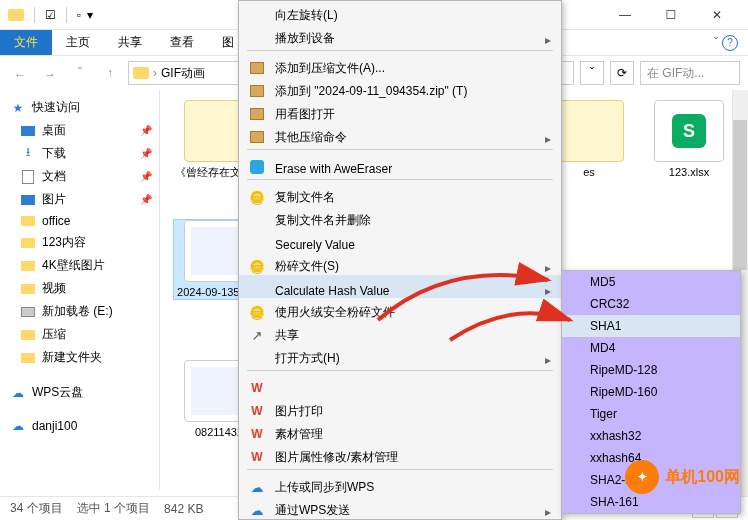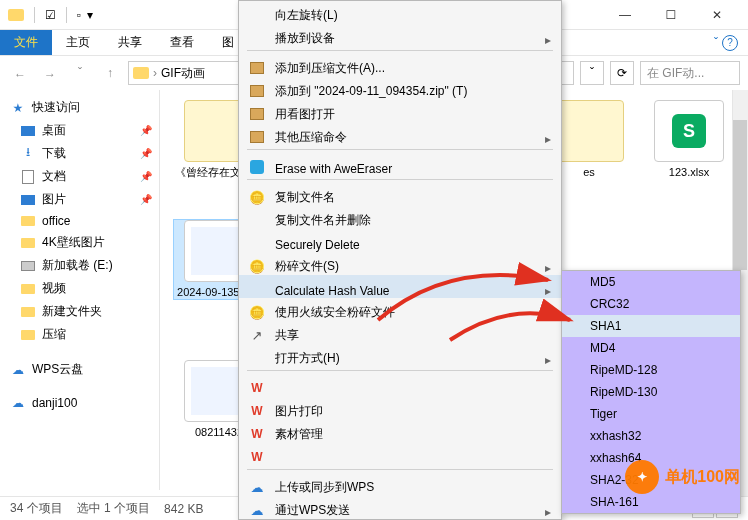--- a/index.html
+++ b/index.html
@@ -171,45 +171,51 @@
       <div class="nav-item">
         <span class="nav-ico">
           <span class="ico-folder2"></span>
         </span>
         <span>office</span>
       </div>
       <div class="nav-item">
         <span class="nav-ico">
           <span class="ico-folder2"></span>
         </span>
+        <span>123内容</span>
+      </div>
+      <div class="nav-item">
+        <span class="nav-ico">
+          <span class="ico-folder2"></span>
+        </span>
         <span>4K壁纸图片</span>
       </div>
       <div class="nav-item">
         <span class="nav-ico">
+          <span class="ico-folder2"></span>
+        </span>
+        <span>视频</span>
+      </div>
+      <div class="nav-item">
+        <span class="nav-ico">
           <span class="ico-drive"></span>
         </span>
         <span>新加载卷 (E:)</span>
       </div>
       <div class="nav-item">
         <span class="nav-ico">
           <span class="ico-folder2"></span>
         </span>
-        <span>视频</span>
+        <span>压缩</span>
       </div>
       <div class="nav-item">
         <span class="nav-ico">
           <span class="ico-folder2"></span>
         </span>
         <span>新建文件夹</span>
-      </div>
-      <div class="nav-item">
-        <span class="nav-ico">
-          <span class="ico-folder2"></span>
-        </span>
-        <span>压缩</span>
       </div>
       <div class="nav-sep"></div>
       <div class="nav-item quickaccess">
         <span class="nav-ico ico-cloud">☁</span>
         <span>WPS云盘</span>
       </div>
       <div class="nav-sep"></div>
       <div class="nav-item quickaccess">
         <span class="nav-ico ico-cloud">☁</span>
         <span>danji100</span>
@@ -306,21 +312,21 @@
     <div class="cm-item">
       <span class="cm-ico">🪙</span>
       <span>复制文件名</span>
     </div>
     <div class="cm-item">
       <span class="cm-ico"></span>
       <span>复制文件名并删除</span>
     </div>
     <div class="cm-item">
       <span class="cm-ico"></span>
-      <span>Securely Delete</span>
+      <span>Securely Value</span>
     </div>
     <div class="cm-item">
       <span class="cm-ico">🪙</span>
       <span>粉碎文件(S)</span>
       <span class="cm-sub">▸</span>
     </div>
     <div class="cm-item hover">
       <span class="cm-ico"></span>
       <span>Calculate Hash Value</span>
       <span class="cm-sub">▸</span>
@@ -354,20 +360,21 @@
     <div class="cm-item">
       <span class="cm-ico">
         <span class="ico-wps">W</span>
       </span>
       <span>素材管理</span>
     </div>
     <div class="cm-item">
       <span class="cm-ico">
         <span class="ico-wps">W</span>
       </span>
+      <span>图片属性修改/素材管理</span>
     </div>
     <div class="cm-sep"></div>
     <div class="cm-item">
       <span class="cm-ico" style="color: rgb(45, 125, 210);">☁</span>
       <span>上传或同步到WPS</span>
     </div>
     <div class="cm-item">
       <span class="cm-ico" style="color: rgb(45, 125, 210);">☁</span>
       <span>通过WPS发送</span>
       <span class="cm-sub">▸</span>
@@ -384,21 +391,21 @@
     <div class="sm-item hover">
       <span>SHA1</span>
     </div>
     <div class="sm-item">
       <span>MD4</span>
     </div>
     <div class="sm-item">
       <span>RipeMD-128</span>
     </div>
     <div class="sm-item">
-      <span>RipeMD-130</span>
+      <span>RipeMD-160</span>
     </div>
     <div class="sm-item">
       <span>Tiger</span>
     </div>
     <div class="sm-item">
       <span>xxhash32</span>
     </div>
     <div class="sm-item">
       <span>xxhash64</span>
     </div>

